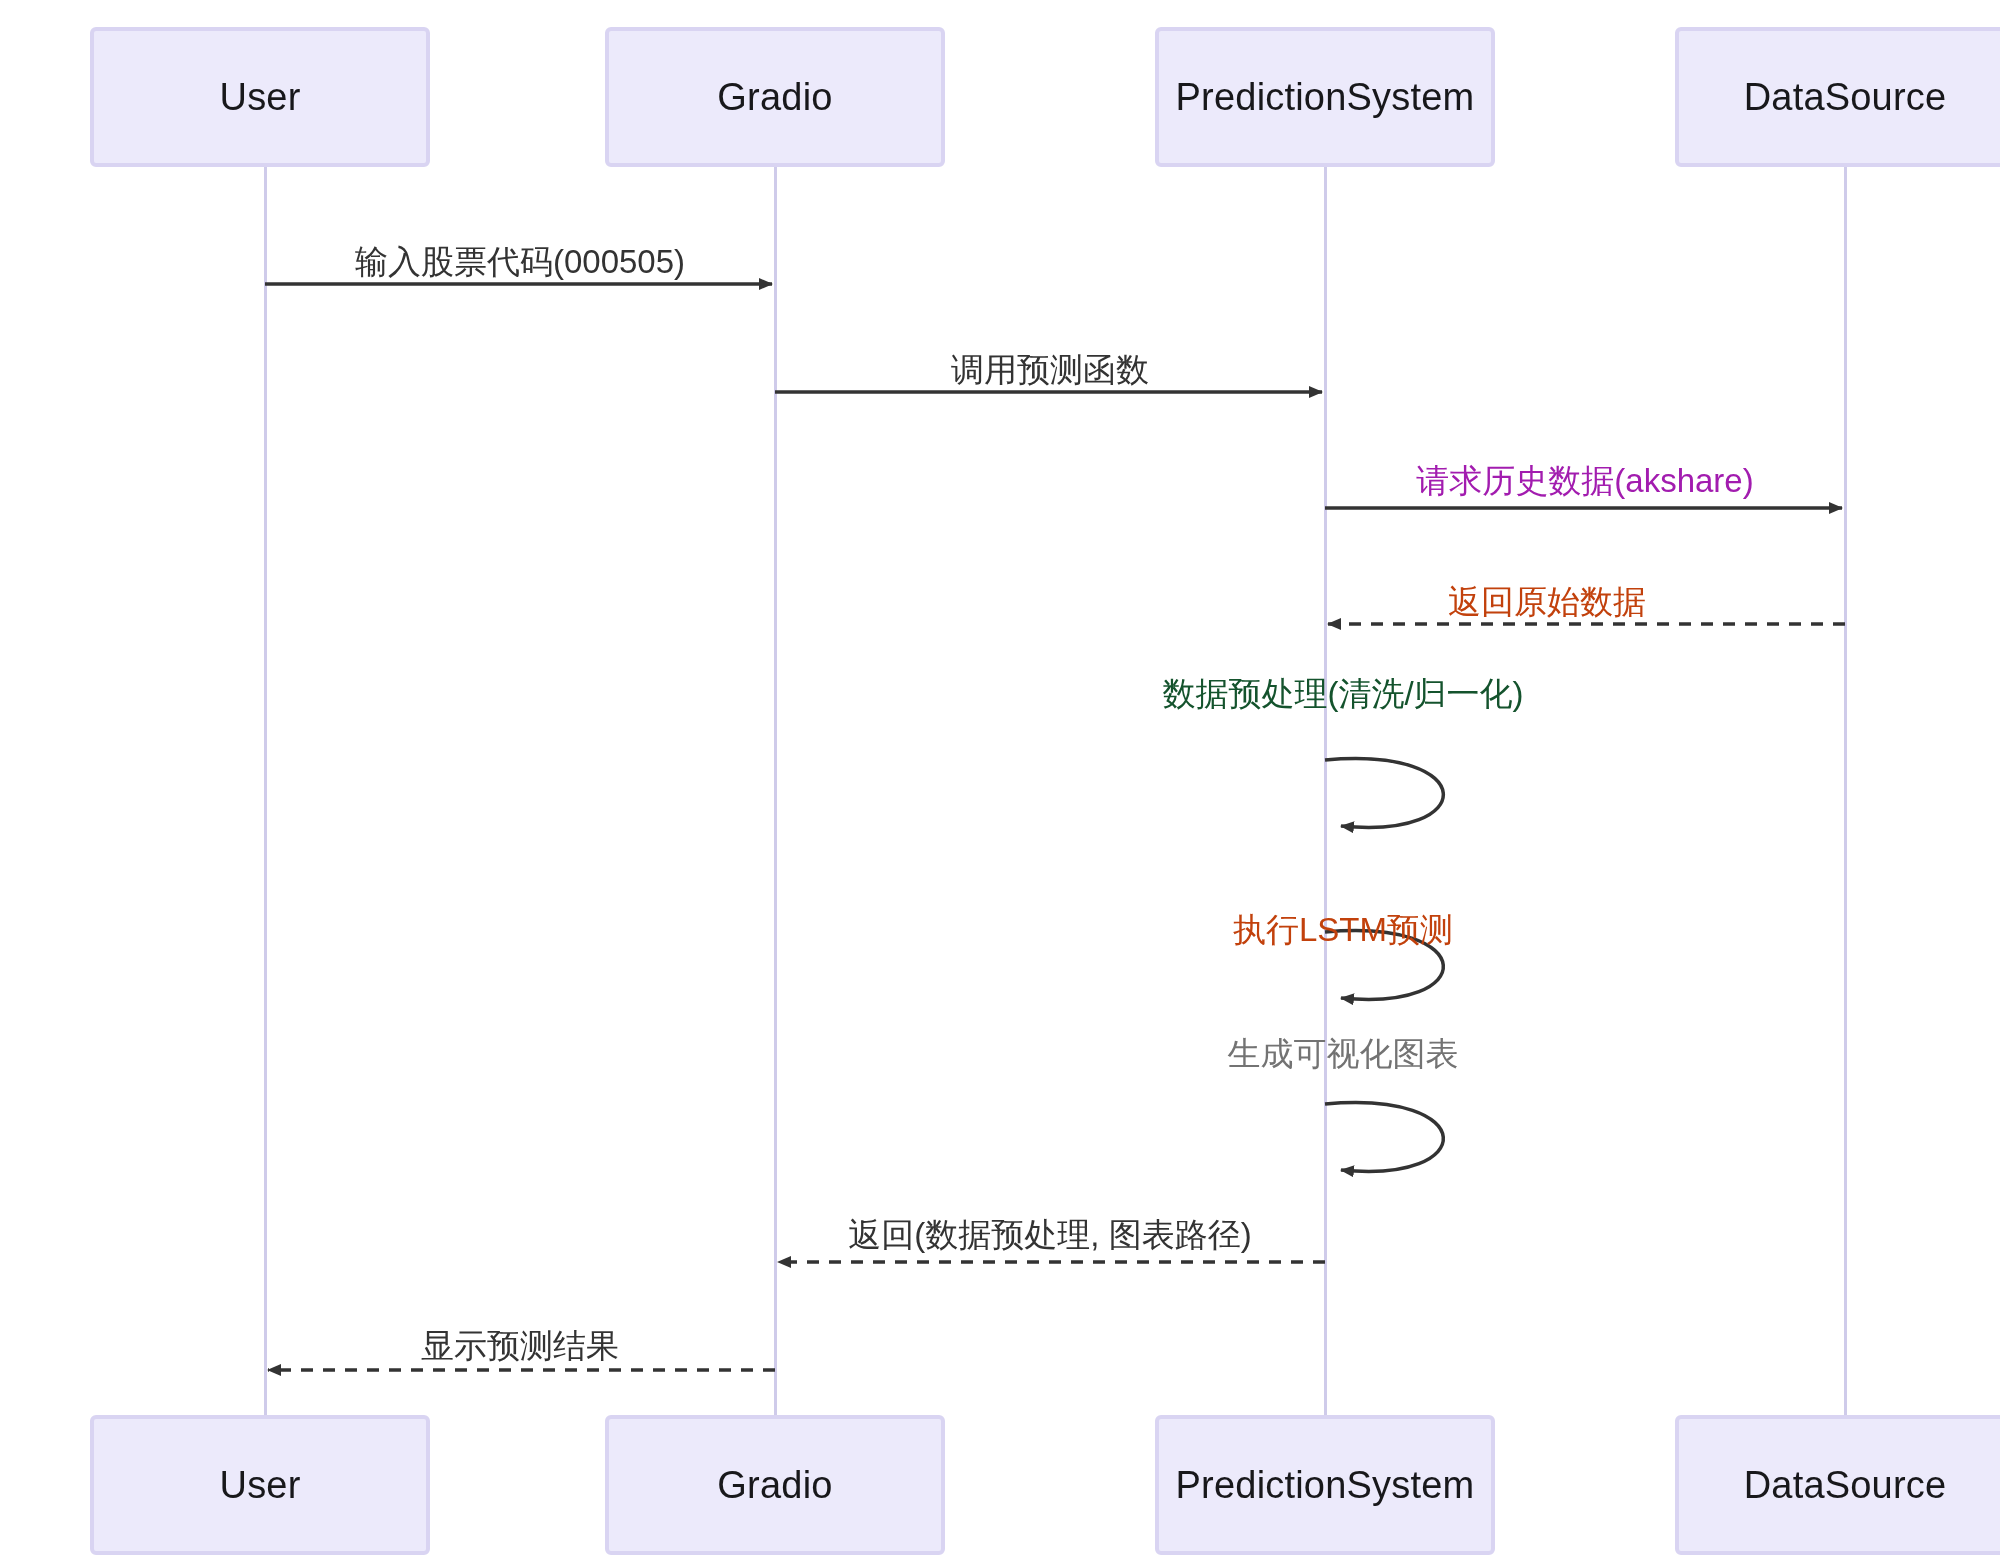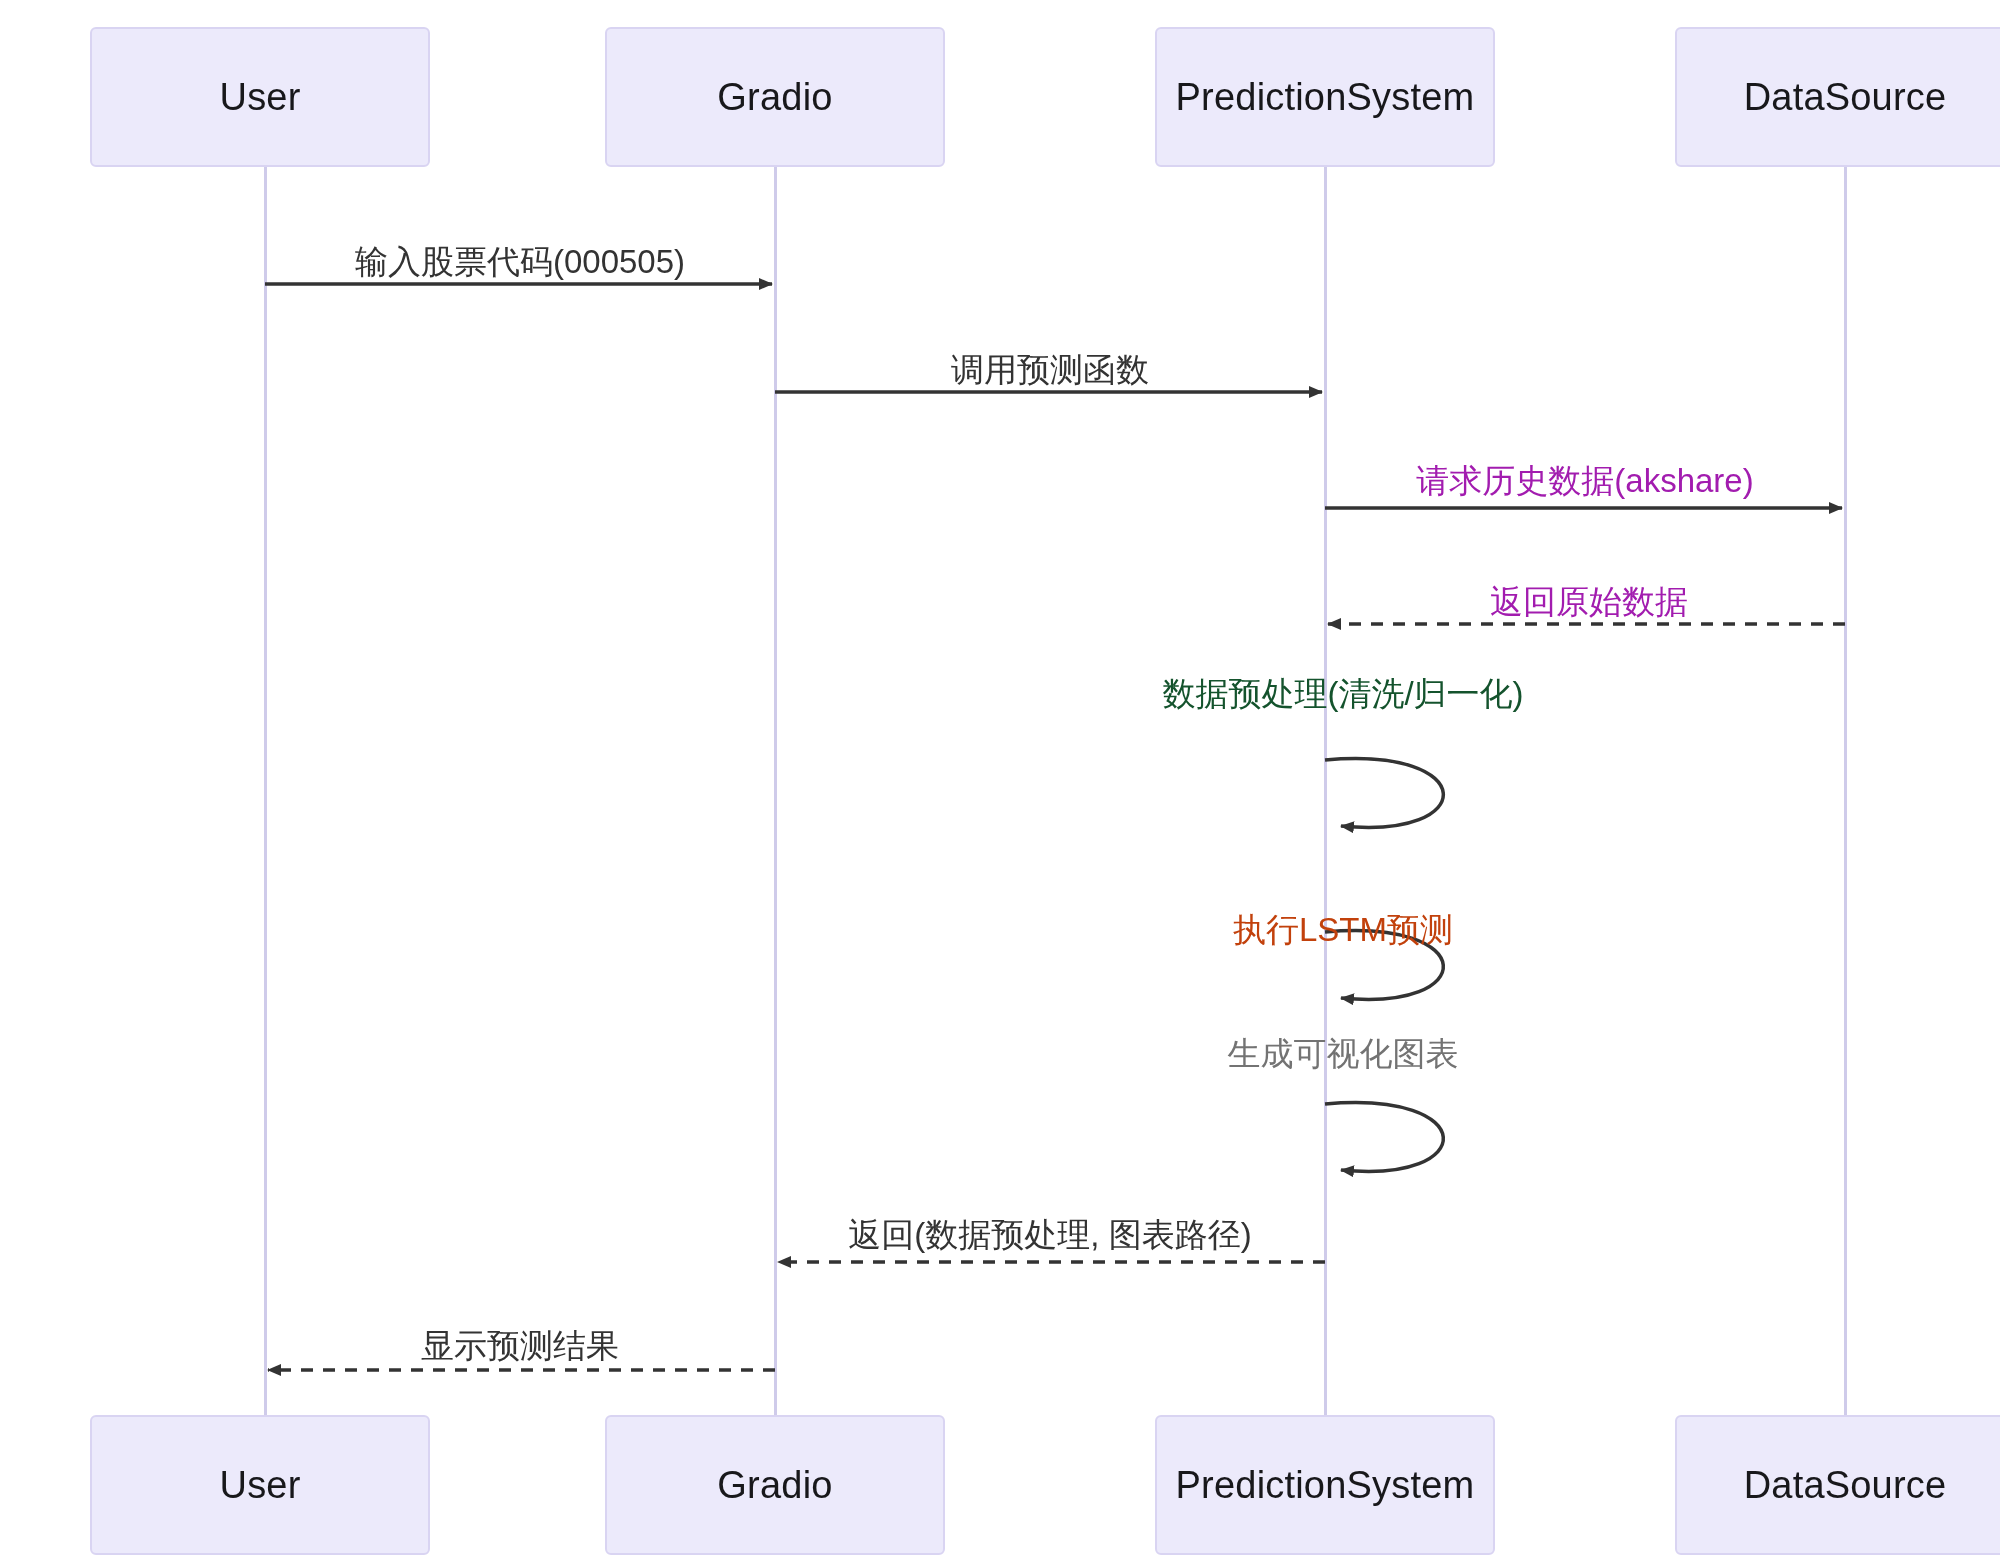--- a/index.html
+++ b/index.html
@@ -13,21 +13,21 @@
     width:2000px;
     height:1555px;
     background:#ffffff;
     overflow:hidden;
   }
   
   .actor-box{
     position:absolute;
     box-sizing:border-box;
     background:#ECEAFB;
-    border:2px solid #c2410c;
+    border:4px solid #c2410c;
     border-radius:6px;
     display:flex;
     align-items:center;
     justify-content:center;
   }
   .actor-label{
     font-size:38px;
     color:#18181b;
     font-weight:400;
     letter-spacing:0.2px;
@@ -103,21 +103,21 @@
         <path d="M 1325 1104 C 1480 1090 1480 1184 1341 1170" fill="none" stroke="#333333" stroke-width="3.5" marker-end="url(#arrowSolid)"></path>
         <line x1="1325" y1="1262" x2="778" y2="1262" stroke="#333333" stroke-width="3.5" stroke-dasharray="12 10" marker-end="url(#arrowSolid)"></line>
         <line x1="775" y1="1370" x2="268" y2="1370" stroke="#333333" stroke-width="3.5" stroke-dasharray="12 10" marker-end="url(#arrowSolid)"></line>
       </g>
   </svg>
 
   <div id="labels">
       <div class="msg-label" style="left: 520px; top: 240px; color: rgb(51, 51, 51);">输入股票代码(000505)</div>
       <div class="msg-label" style="left: 1050px; top: 348px; color: rgb(51, 51, 51);">调用预测函数</div>
       <div class="msg-label" style="left: 1585px; top: 459px; color: #a21caf;">请求历史数据(akshare)</div>
-      <div class="msg-label" style="left: 1589px; top: 580px; color: #a21caf;">返回原始数据</div>
+      <div class="msg-label" style="left: 1547px; top: 580px; color: #c2410c;">返回原始数据</div>
       <div class="msg-label" style="left: 1343px; top: 672px; transform: translateX(-50%); color: #14532d;">数据预处理(清洗/归一化)</div>
       <div class="msg-label" style="left: 1343px; top: 908px; transform: translateX(-50%); color: #c2410c;">执行LSTM预测</div>
       <div class="msg-label" style="left: 1343px; top: 1032px; transform: translateX(-50%); color: #737373;">生成可视化图表</div>
       <div class="msg-label" style="left: 1050px; top: 1213px; color: rgb(51, 51, 51);">返回(数据预处理, 图表路径)</div>
       <div class="msg-label" style="left: 520px; top: 1324px; color: rgb(51, 51, 51);">显示预测结果</div>
     </div>
 
   <div id="actors-bottom">
       <div class="actor-box" style="left: 90px; top: 1415px; width: 340px; height: 140px; background: rgb(236, 234, 251); border-color: rgb(217, 212, 242);">
         <span class="actor-label">User</span>

